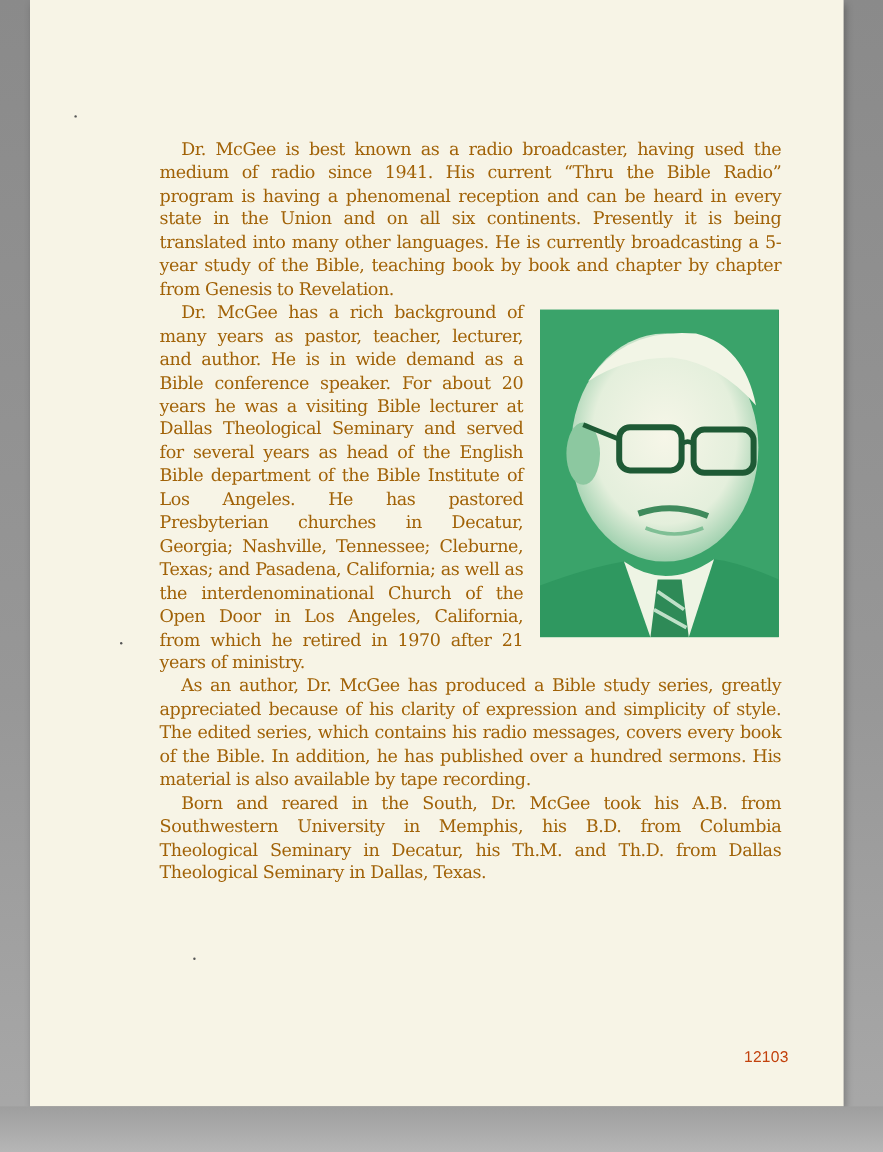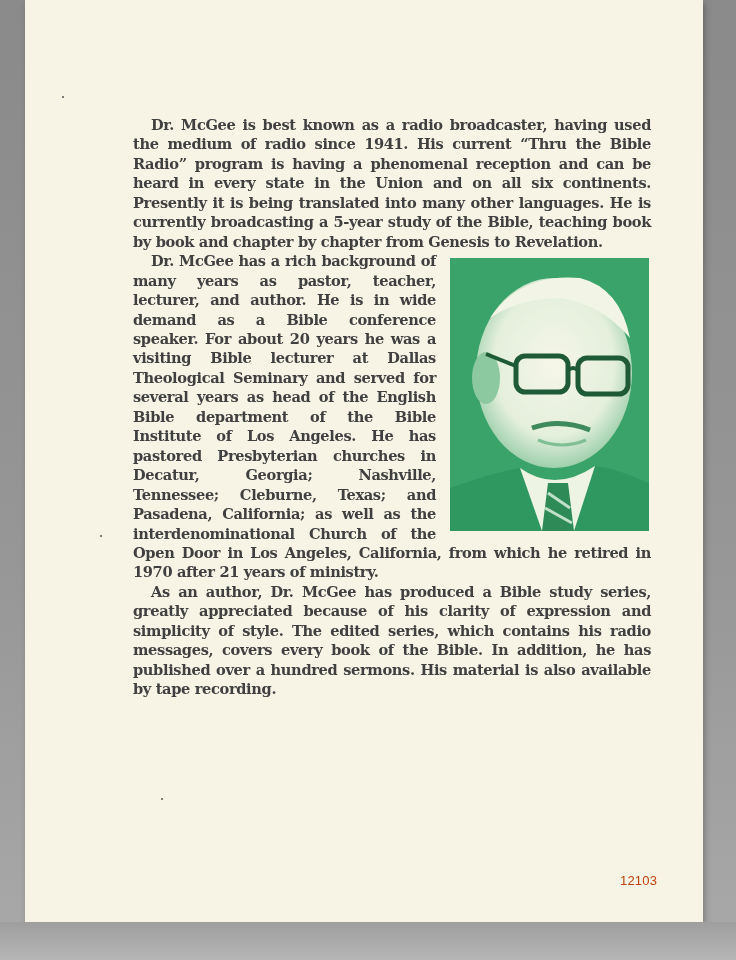--- a/index.html
+++ b/index.html
@@ -12,25 +12,24 @@
       position: absolute; left: 25px; top: 0; width: 678px; height: 922px;
       background: #f7f4e6;
       box-shadow: 2px 3px 6px rgba(0,0,0,0.25);
     }
     .under-shadow {
       position: absolute; left: 0; top: 922px; width: 736px; height: 38px;
       background: linear-gradient(180deg, #9e9e9e 0%, #b6b6b6 100%);
     }
     .text-block {
       position: absolute; left: 108px; top: 115px; width: 518px;
-      color: #404040;
+      color: #a16207;
       font-size: 14.6px; line-height: 19.45px;
       letter-spacing: -0.35px;
       text-align: justify;
-      font-weight: bold;
     }
     .text-block p { margin: 0; text-indent: 18px; }
     .photo {
       float: right; width: 199px; height: 273px;
       margin: 7px 2px 6px 14px;
       background: #3aa36a;
       position: relative; overflow: hidden;
       box-shadow: inset 0 0 0 1px #2d8754;
     }
     .photo svg { position: absolute; left: 0; top: 0; }
@@ -76,20 +75,21 @@
 
         <path d="M98 225 L118 225 L124 273 L92 273Z" fill="#2e8a57"></path>
         <path d="M98 235 L120 250 M95 250 L122 265" stroke="#bfe0c8" stroke-width="3"></path>
 
         <path d="M0 230 Q40 215 70 210 L92 273 L0 273Z" fill="#2f9860"></path>
         <path d="M199 225 Q165 210 145 208 L124 273 L199 273Z" fill="#2f9860"></path>
       </svg>
     </div>
     <p>Dr. McGee has a rich background of many years as pastor, teacher, lecturer, and author. He is in wide demand as a Bible conference speaker. For about 20 years he was a visiting Bible lecturer at Dallas Theological Seminary and served for several years as head of the English Bible department of the Bible Institute of Los Angeles. He has pastored Presbyterian churches in Decatur, Georgia; Nashville, Tennessee; Cleburne, Texas; and Pasadena, California; as well as the interdenominational Church of the Open Door in Los Angeles, California, from which he retired in 1970 after 21 years of ministry.</p>
     <p>As an author, Dr. McGee has produced a Bible study series, greatly appreciated because of his clarity of expression and simplicity of style. The edited series, which contains his radio messages, covers every book of the Bible. In addition, he has published over a hundred sermons. His material is also available by tape recording.</p>
+    <p>Born and reared in the South, Dr. McGee took his A.B. from Southwestern University in Memphis, his B.D. from Columbia Theological Seminary in Decatur, his Th.M. and Th.D. from Dallas Theological Seminary in Dallas, Texas.</p>
   </div>
 
   <div class="stock-number">12103</div>
 
   <span class="speck" style="left:37px; top:96px;"></span>
   <span class="speck" style="left:75px; top:535px;"></span>
   <span class="speck" style="left:136px; top:798px;"></span>
 </div>
 <div class="under-shadow"></div>
 

